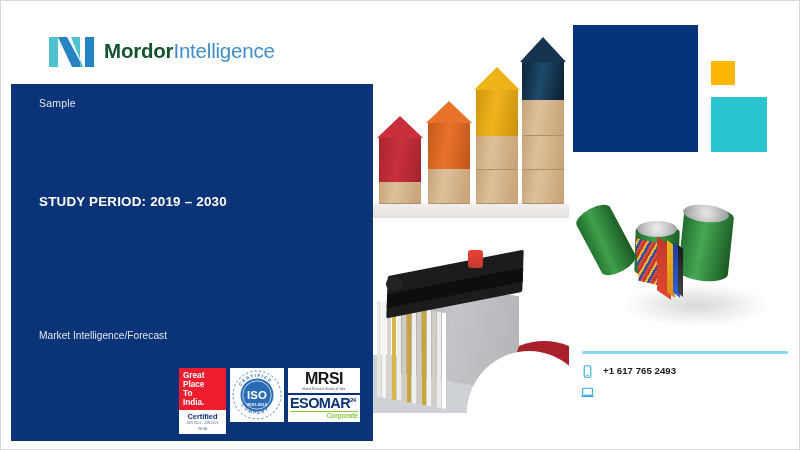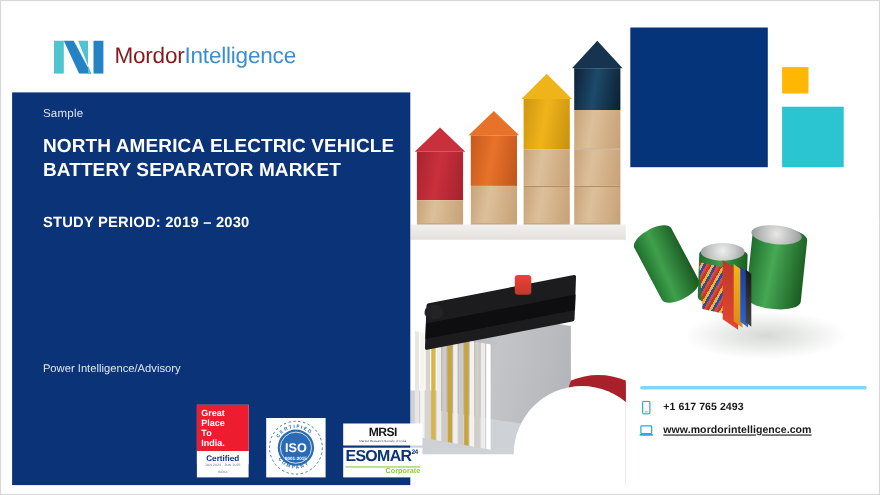--- a/index.html
+++ b/index.html
@@ -21,21 +21,21 @@
   .logo-wrap {
     position: absolute; left: 48px; top: 34px;
     display: flex; align-items: center; gap: 9px;
   }
   .logo-mark { position: relative; width: 46px; height: 32px; }
   .logo-mark svg { display: block; }
   .logo-text {
     font-size: 20.5px; letter-spacing: -0.2px; white-space: nowrap;
     line-height: 1;
   }
-  .logo-text .b { font-weight: normal; color: #7f1d1d; }
+  .logo-text .b { font-weight: bold; color: #14532d; }
   .logo-text .l { font-weight: normal; color: #3d8ecb; }
 
   
   .panel {
     position: absolute; left: 10px; top: 83px;
     width: 362px; height: 357px;
     background: #0b3377;
     color: #ffffff;
   }
   .sample {
@@ -56,21 +56,21 @@
   .meta-row .k { color: #e4eaf4; }
   .meta-row .v { font-weight: bold; color: #ffffff; }
   .advisory {
     position: absolute; left: 28px; top: 246px;
     font-size: 10.2px; color: #dfe6f2;
   }
 
   
   .badges {
     position: absolute; left: 168px; bottom: 7px;
-    display: flex; align-items: flex-end; gap: 16px;
+    display: flex; align-items: flex-start; gap: 4px;
   }
   .badge-gptw {
     width: 47px; background: #ffffff; padding: 0;
     display: flex; flex-direction: column;
   }
   .gptw-top {
     background: #ed1c2e; color: #ffffff;
     font-weight: bold; font-size: 8.2px; line-height: 1.12;
     padding: 3px 3px 3px 4px; text-align: left;
   }
@@ -86,21 +86,21 @@
   .badge-iso {
     width: 54px; height: 54px; background: #ffffff;
     display: flex; align-items: center; justify-content: center;
   }
   .badge-right { display: flex; flex-direction: column; gap: 2px; }
   .badge-mrsi {
     width: 72px; background: #ffffff; padding: 3px 2px 2px;
     text-align: center;
   }
   .mrsi-word {
-    font-size: 11px; font-weight: bold; color: #161616;
+    font-size: 16px; font-weight: bold; color: #161616;
     letter-spacing: -0.5px; line-height: 1;
   }
   .mrsi-sub {
     font-size: 2.7px; color: #444; letter-spacing: 0.1px;
     margin-top: 1px; line-height: 1.2;
   }
   .badge-esomar {
     width: 72px; background: #ffffff; padding: 1px 2px 2px;
     text-align: left;
   }
@@ -295,26 +295,25 @@
     <div style="position:absolute; left:104px; top:46px; width:7px; height:50px;
          background:linear-gradient(#1b3fa0,#2f62d0);transform:skewY(38deg);"></div>
     <div style="position:absolute; left:109px; top:48px; width:5px; height:48px;
          background:linear-gradient(#1a1a1a,#444);transform:skewY(40deg);"></div>
   </div>
 
   <div class="panel">
 
     <div class="sample">Sample</div>
 
-    <h1 class="title">NORTH AMERICA ELECTRIC VEHICLE BATTERY SEPARATOR MARKET</h1>
 
     <div class="study">STUDY PERIOD: 2019 – 2030</div>
 
 
-    <div class="advisory">Power Intelligence/Advisory</div>
+    <div class="advisory">Market Intelligence/Forecast</div>
 
     <div class="badges">
 
       <div class="badge-gptw">
         <div class="gptw-top">
           <div>Great</div>
           <div>Place</div>
           <div>To</div>
           <div>India.</div>
         </div>
@@ -374,18 +373,17 @@
     </div>
 
 
     <div class="c-row">
       <span class="c-ico">
         <svg width="13" height="13" viewBox="0 0 13 13">
           <rect x="1.6" y="2.2" width="9.8" height="7" rx="0.7" fill="none" stroke="#29abe2" stroke-width="1.1"></rect>
           <rect x="0.3" y="9.6" width="12.4" height="1.5" rx="0.6" fill="#29abe2"></rect>
         </svg>
       </span>
-      <span class="c-txt u">www.mordorintelligence.com</span>
     </div>
 
   </div>
 
 </div>
 
 </body></html>

